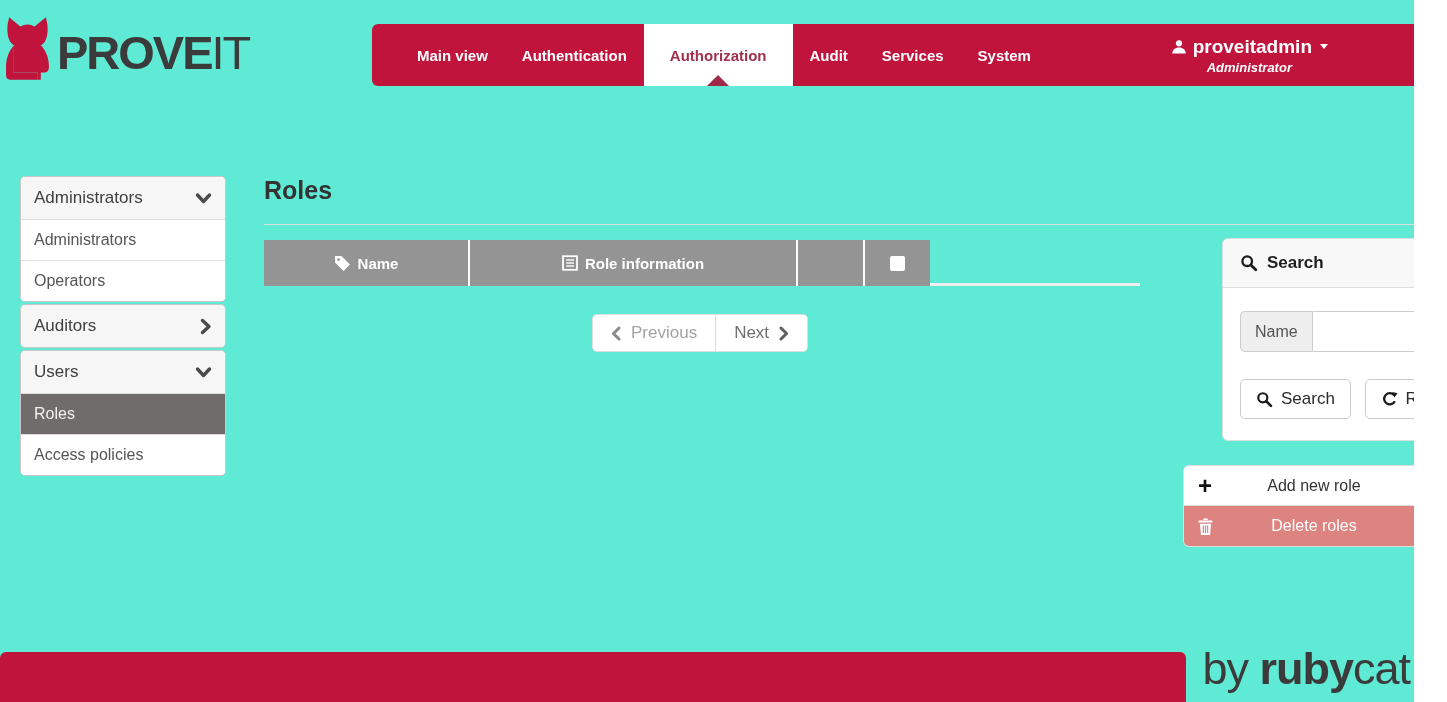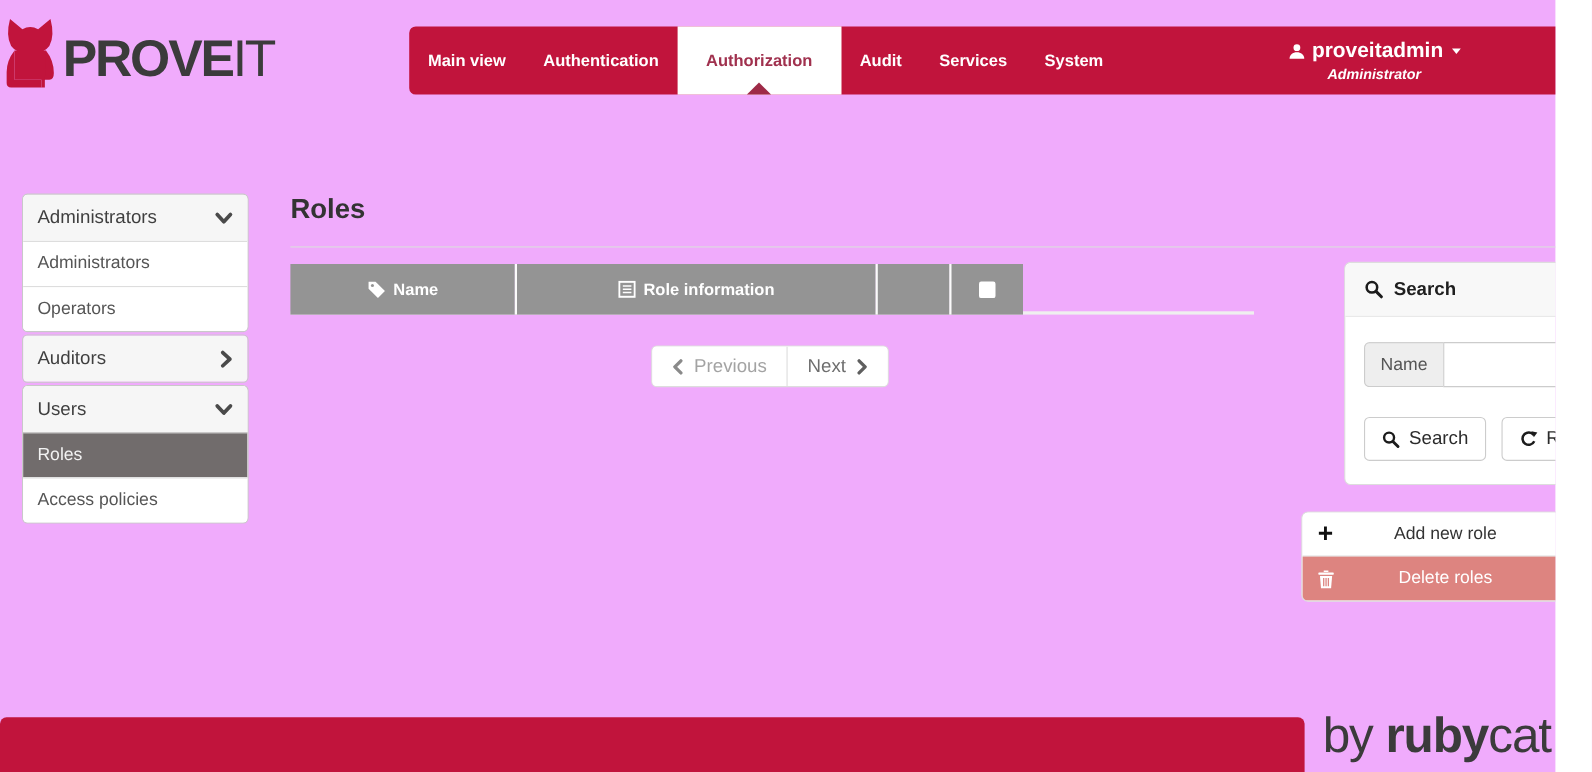--- a/index.html
+++ b/index.html
@@ -1,29 +1,29 @@
 <!DOCTYPE html>
 <html><head>
 <meta charset="utf-8">
 <style>
   * { box-sizing: border-box; margin: 0; padding: 0; }
   html,body { width:1447px; height:702px; background:#ffffff;
     font-family:"Liberation Sans", sans-serif; }
-  #app { position:relative; width:1414px; height:702px; overflow:hidden; background:#f0abfc; }
+  #app { position:relative; width:1414px; height:702px; overflow:hidden; background:#5eead4; }
 
   
   .logo-cat { position:absolute; left:4px; top:16px; }
   .logo-text { position:absolute; left:57px; top:29px; font-size:47px; color:#3b3b3b;
     letter-spacing:-2px; line-height:1; }
   .logo-text .b { font-weight:800; }
   .logo-text .l { font-weight:400; }
 
   
   .navbar { position:absolute; left:372px; top:24px; width:1048px; height:62px;
-    background:#c1143c; border-radius:6px; display:flex; align-items:stretch; }
+    background:#c1143c; border-radius:6px; display:flex; align-items:stretch; padding-left:28px; }
   .nav-item { display:flex; align-items:center; padding:0 17px; color:#fff;
     font-weight:bold; font-size:15px; cursor:pointer; position:relative; white-space:nowrap; }
   .nav-item.active { background:#fff; color:#a0314e; padding:0 26px; }
   .nav-item.active .caret-up { position:absolute; bottom:0; left:50%; margin-left:-11px;
     width:0; height:0; border-left:11px solid transparent; border-right:11px solid transparent;
     border-bottom:11px solid #9e2a47; }
   .nav-user { margin-left:auto; margin-right:92px; display:flex; flex-direction:column;
     justify-content:center; align-items:center; color:#fff; cursor:pointer; }
   .nav-user .row1 { display:flex; align-items:center; gap:6px; font-weight:bold; font-size:19px; }
   .nav-user .row2 { font-style:italic; font-weight:bold; font-size:13px; margin-top:2px; }

